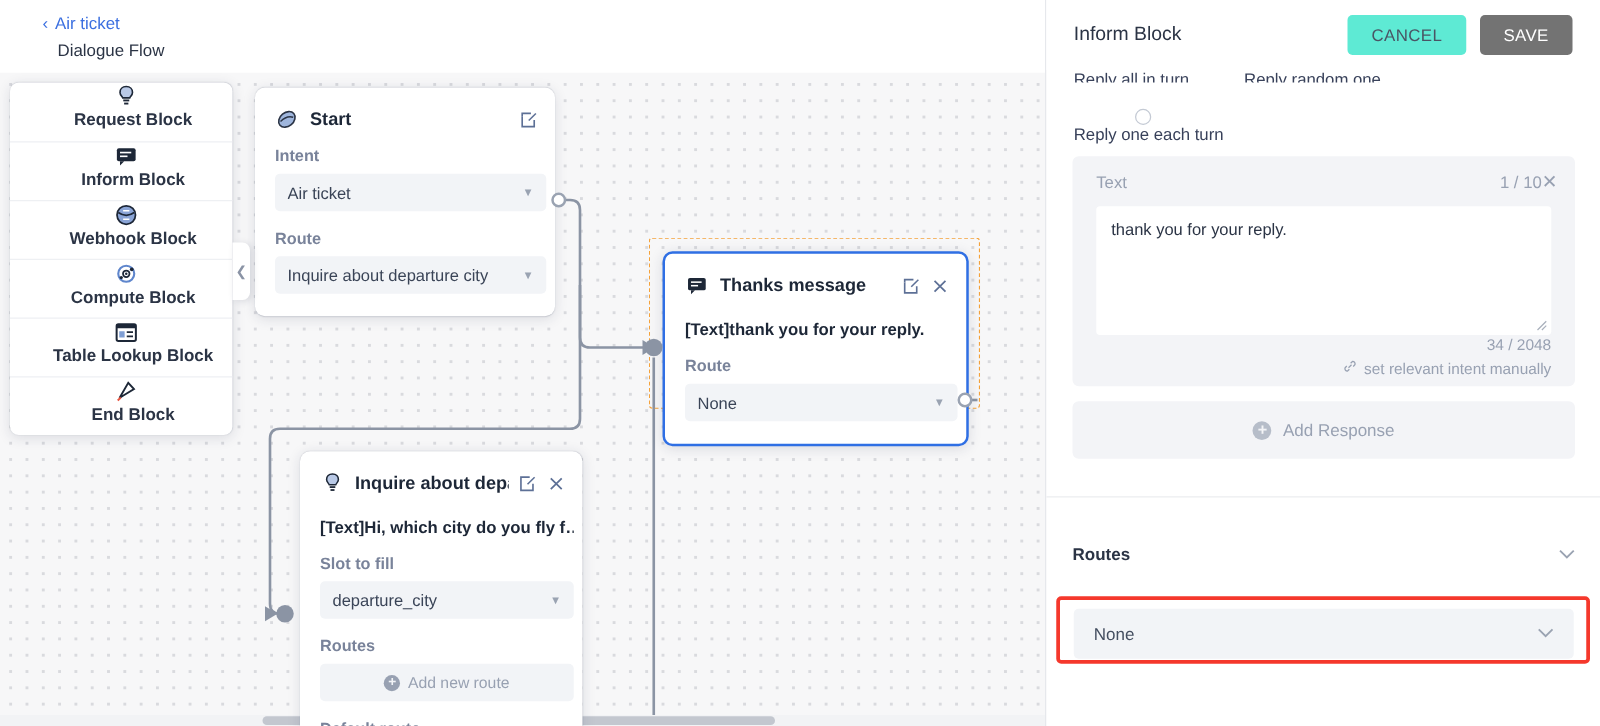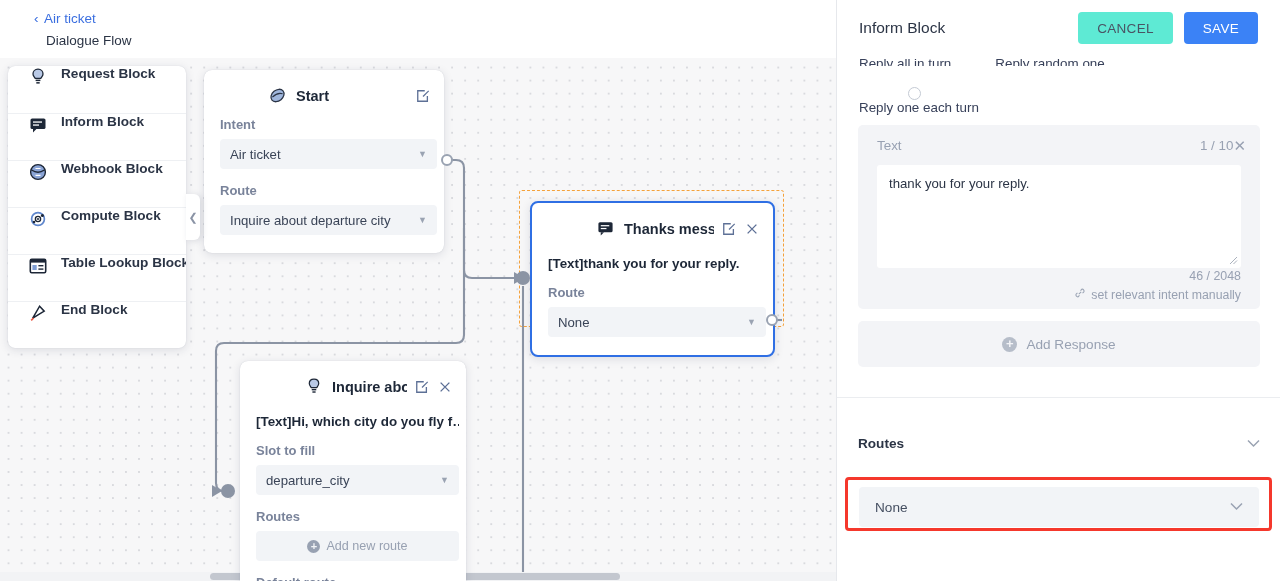--- a/index.html
+++ b/index.html
@@ -60,24 +60,25 @@
     width: 178px;
     background: #ffffff;
     border-radius: 7px;
     box-shadow: 0 2px 10px rgba(30,40,70,.13), 0 0 1px rgba(30,40,70,.18);
     z-index: 30;
     overflow: hidden;
   }
   .pal-item {
     position: relative;
     height: 47px;
-    display: flex; 
+    display: flex; align-items: center;
     padding-left: 19px;
     font-size: 13.6px; font-weight: bold; color: #2b3445;
     cursor: pointer;
+    flex-direction: column;
   }
   .pal-item + .pal-item { border-top: 1px solid #eef0f3; }
   .pal-ico {
     width: 22px; height: 22px; margin-right: 12px;
     display: flex; align-items: center; justify-content: center;
     flex: 0 0 22px;
   }
   .pal-label { white-space: nowrap; }
 
   .pal-collapse {
@@ -95,21 +96,20 @@
   .node {
     position: absolute;
     background: #ffffff;
     border-radius: 8px;
     box-shadow: 0 2px 10px rgba(30,40,70,.13), 0 0 1px rgba(30,40,70,.2);
     z-index: 20;
   }
   .node-head {
     display: flex; align-items: center;
     padding: 16px 14px 4px 16px;
-    margin-left: 48px;
   }
   .node-ico { width: 19px; height: 19px; margin-right: 9px; flex: 0 0 19px;
               display: flex; align-items: center; justify-content: center; }
   .node-title {
     font-size: 14.5px; font-weight: bold; color: #1d2737;
     white-space: nowrap; overflow: hidden; flex: 1 1 auto;
   }
   .node-acts { display: flex; align-items: center; gap: 9px; margin-left: 8px; }
   .node-act { cursor: pointer; display: flex; align-items: center; }
 
@@ -191,21 +191,21 @@
   .panel-title { font-size: 15.5px; color: #2b3445; flex: 1 1 auto; }
   .btn {
     height: 32px; padding: 0 19px;
     border-radius: 4px; border: none;
     font-size: 13.5px; letter-spacing: .3px;
     display: flex; align-items: center; justify-content: center;
     cursor: pointer;
     font-family: "Liberation Sans", sans-serif;
   }
   .btn-cancel { background: #5eead4; color: #4a5464; margin-right: 11px; }
-  .btn-save { background: #3b82f6; color: #ffffff; }
+  .btn-save { background: #737373; color: #ffffff; }
 
   .panel-body {
     position: absolute; left: 0; top: 56px; width: 444px; height: 525px;
   }
 
   .radio-row {
     position: absolute; left: 22px; width: 400px;
     display: flex; align-items: center;
   }
   .radio-opt { display: flex; align-items: center; cursor: pointer; flex-direction: column; }
@@ -588,21 +588,21 @@
             <span class="resp-close">✕</span>
           </div>
           <div class="resp-area">
             <div class="resp-text">thank you for your reply.</div>
             <span class="resize-grip">
               <svg width="9" height="9" viewBox="0 0 9 9">
                 <path d="M8 1 L1 8 M8 4.5 L4.5 8" stroke="#aab1bd" stroke-width="1"></path>
               </svg>
             </span>
           </div>
-          <div class="resp-foot">46 / 2048</div>
+          <div class="resp-foot">34 / 2048</div>
           <div class="resp-link">
             <span>
               <svg width="12" height="12" viewBox="0 0 14 14">
                 <path d="M5.6 8.4 L8.4 5.6" stroke="#98a1b2" stroke-width="1.2"></path>
                 <path d="M7.6 4.2 L9.4 2.4 A2.4 2.4 0 0 1 11.6 5.6 L10 7.2" fill="none" stroke="#98a1b2" stroke-width="1.2"></path>
                 <path d="M6.4 9.8 L4.6 11.6 A2.4 2.4 0 0 1 2.4 8.4 L4 6.8" fill="none" stroke="#98a1b2" stroke-width="1.2"></path>
               </svg>
             </span>
             <span>set relevant intent manually</span>
           </div>

